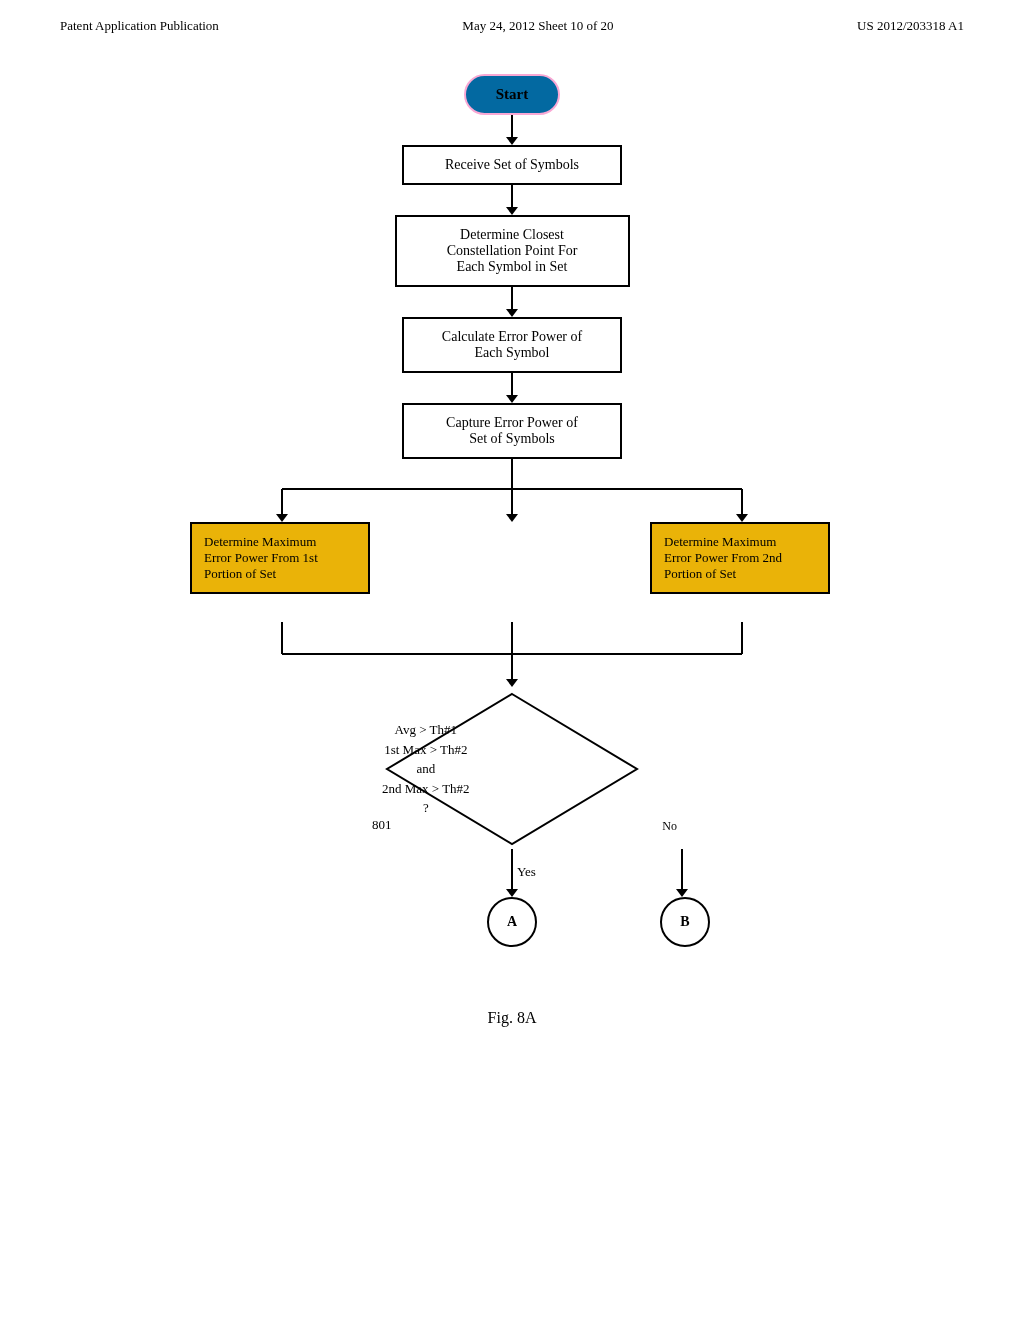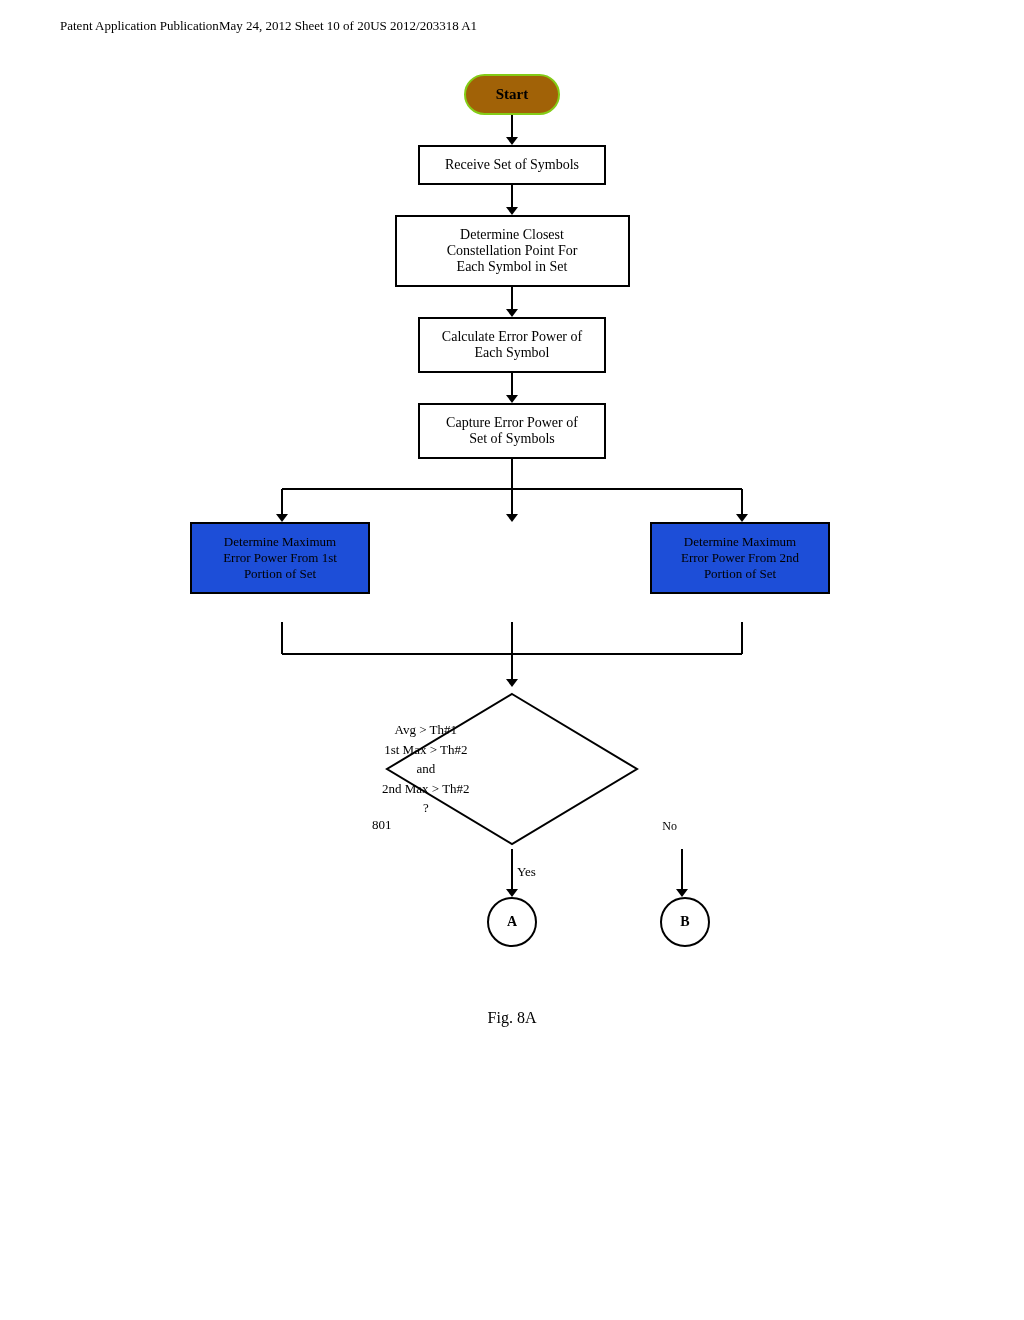--- a/index.html
+++ b/index.html
@@ -6,61 +6,61 @@
     body {
       background: #fff;
       font-family: 'Times New Roman', Times, serif;
       width: 1024px;
       min-height: 1320px;
       position: relative;
     }
 
     .header {
       display: flex;
-      padding: 18px 36px 10px 60px;
+      justify-content: space-between;
+      padding: 18px 60px 10px 60px;
       font-size: 13px;
       border-bottom: none;
     }
 
     .diagram-container {
       display: flex;
       flex-direction: column;
       align-items: center;
       padding-top: 30px;
       position: relative;
     }
 
     
     .shape-oval {
-      border: 2px solid #84cc16;
+      border: 2px solid #f9a8d4;
       border-radius: 50px;
       padding: 10px 30px;
       text-align: center;
       font-size: 15px;
       font-weight: bold;
-      background: #a16207;
+      background: #0369a1;
       display: inline-block;
     }
 
     .shape-rect {
       border: 2px solid #000;
       padding: 10px 15px;
       text-align: center;
       font-size: 14px;
       background: #fff;
       display: inline-block;
-      width: 188px;
+      width: 220px;
     }
 
     .shape-rect-small {
       border: 2px solid #000;
       padding: 10px 12px;
-      text-align: center;
       font-size: 13px;
-      background: #1d4ed8;
+      background: #eab308;
       display: inline-block;
       width: 180px;
     }
 
     
     .arrow-down {
       display: flex;
       flex-direction: column;
       align-items: center;
       margin: 0;

